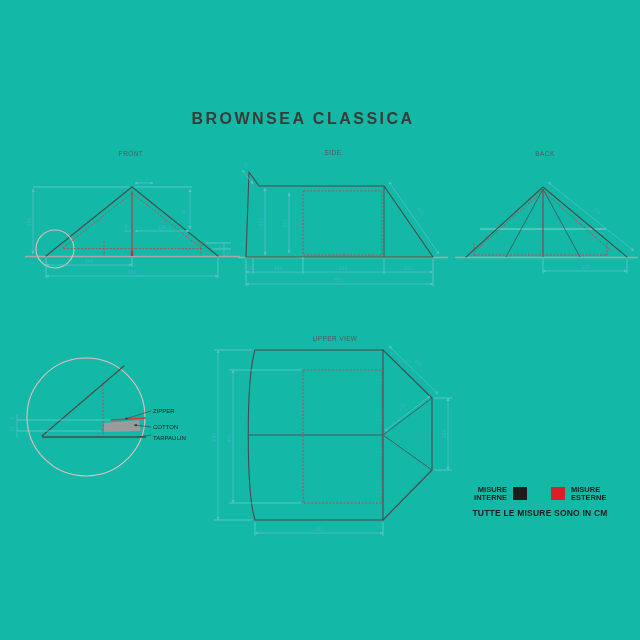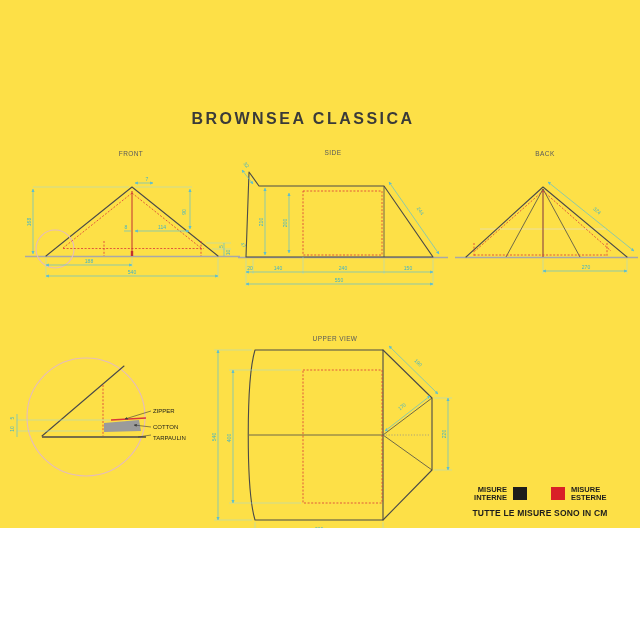--- a/index.html
+++ b/index.html
@@ -1,16 +1,16 @@
 <!DOCTYPE html>
 <html><head>
 <meta charset="utf-8">
 <style>
   html,body{margin:0;padding:0;background:#ffffff;}
-  #canvas{width:640px;height:528px;position:relative;background:#fde047;overflow:hidden;}
+  #canvas{width:640px;height:640px;position:relative;background:#14b8a6;overflow:hidden;}
   svg{position:absolute;left:0;top:0;}
   text{font-family:"Liberation Sans",sans-serif;}
   .title{font-size:16px;font-weight:bold;letter-spacing:2.5px;fill:#3a3a39;}
   .viewlbl{font-size:6.5px;fill:#58595b;letter-spacing:0.4px;}
   .dimt{font-size:5px;fill:#3fb3c9;}
   .dim{stroke:#5bbfd2;stroke-width:0.7;fill:none;}
   .ext{stroke:#9ad8e4;stroke-width:0.5;fill:none;}
   .outl{stroke:#4a4a49;stroke-width:1.1;fill:none;stroke-linejoin:round;stroke-linecap:round;}
   .thin{stroke:#4a4a49;stroke-width:0.8;fill:none;}
   .redd{stroke:#d9363a;stroke-width:0.8;fill:none;stroke-dasharray:2,1.6;}

